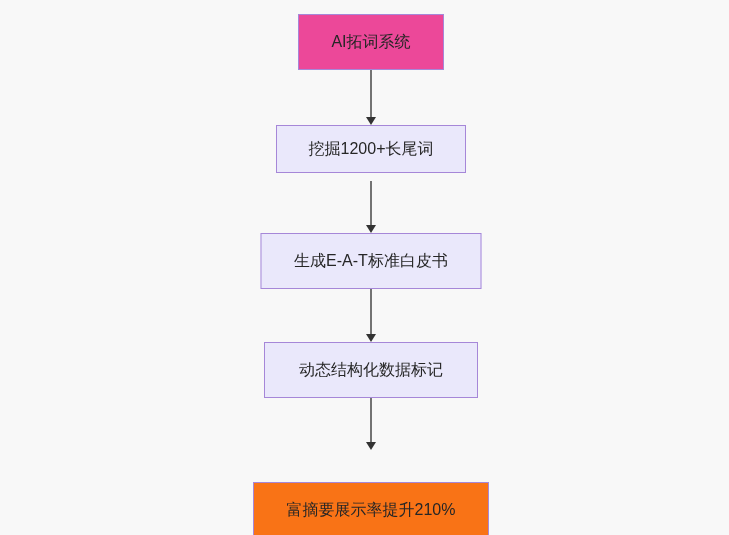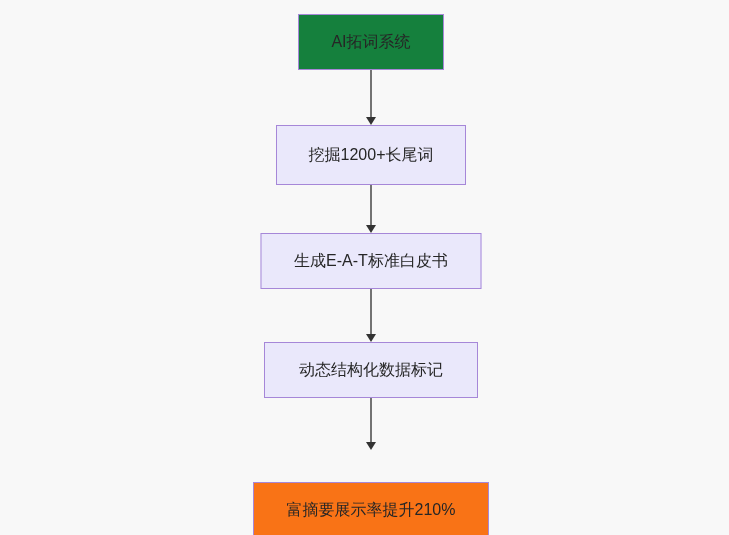--- a/index.html
+++ b/index.html
@@ -77,24 +77,24 @@
   </div>
   <div class="edge" style="left: 371px; top: 289px; height: 53px;">
     <div class="edge-line" style="height: 46px; background: rgb(115, 115, 115);"></div>
     <div class="edge-arrow" style="border-top-color: rgb(51, 51, 51);"></div>
   </div>
   <div class="edge" style="left: 371px; top: 398px; height: 52px;">
     <div class="edge-line" style="height: 45px; background: rgb(115, 115, 115);"></div>
     <div class="edge-arrow" style="border-top-color: rgb(51, 51, 51);"></div>
   </div>
 
-  <div class="node" style="left: 371px; top: 14px; width: 146px; height: 56px; background: #15803d; border-color: rgb(166, 135, 216);">
+  <div class="node" style="left: 371px; top: 14px; width: 146px; height: 56px; background: #ec4899; border-color: rgb(166, 135, 216);">
     <span class="node-label" style="color: rgb(38, 38, 38);">AI拓词系统</span>
   </div>
-  <div class="node" style="left: 371px; top: 125px; width: 190px; height: 60px; background: rgb(234, 232, 251); border-color: rgb(166, 135, 216);">
+  <div class="node" style="left: 371px; top: 125px; width: 190px; height: 48px; background: rgb(234, 232, 251); border-color: rgb(166, 135, 216);">
     <span class="node-label" style="color: rgb(38, 38, 38);">挖掘1200+长尾词</span>
   </div>
   <div class="node" style="left: 371px; top: 342px; width: 214px; height: 56px; background: rgb(234, 232, 251); border-color: rgb(166, 135, 216);">
     <span class="node-label" style="color: rgb(38, 38, 38);">动态结构化数据标记</span>
   </div>
   <div class="node" style="left: 371px; top: 233px; width: 221px; height: 56px; background: rgb(234, 232, 251); border-color: rgb(166, 135, 216);">
     <span class="node-label" style="color: rgb(38, 38, 38);">生成E-A-T标准白皮书</span>
   </div>
   <div class="node" style="left: 371px; top: 450px; width: 236px; height: 56px; background: #f97316; border-color: rgb(166, 135, 216); margin-top: 32px;">
     <span class="node-label" style="color: rgb(38, 38, 38);">富摘要展示率提升210%</span>

